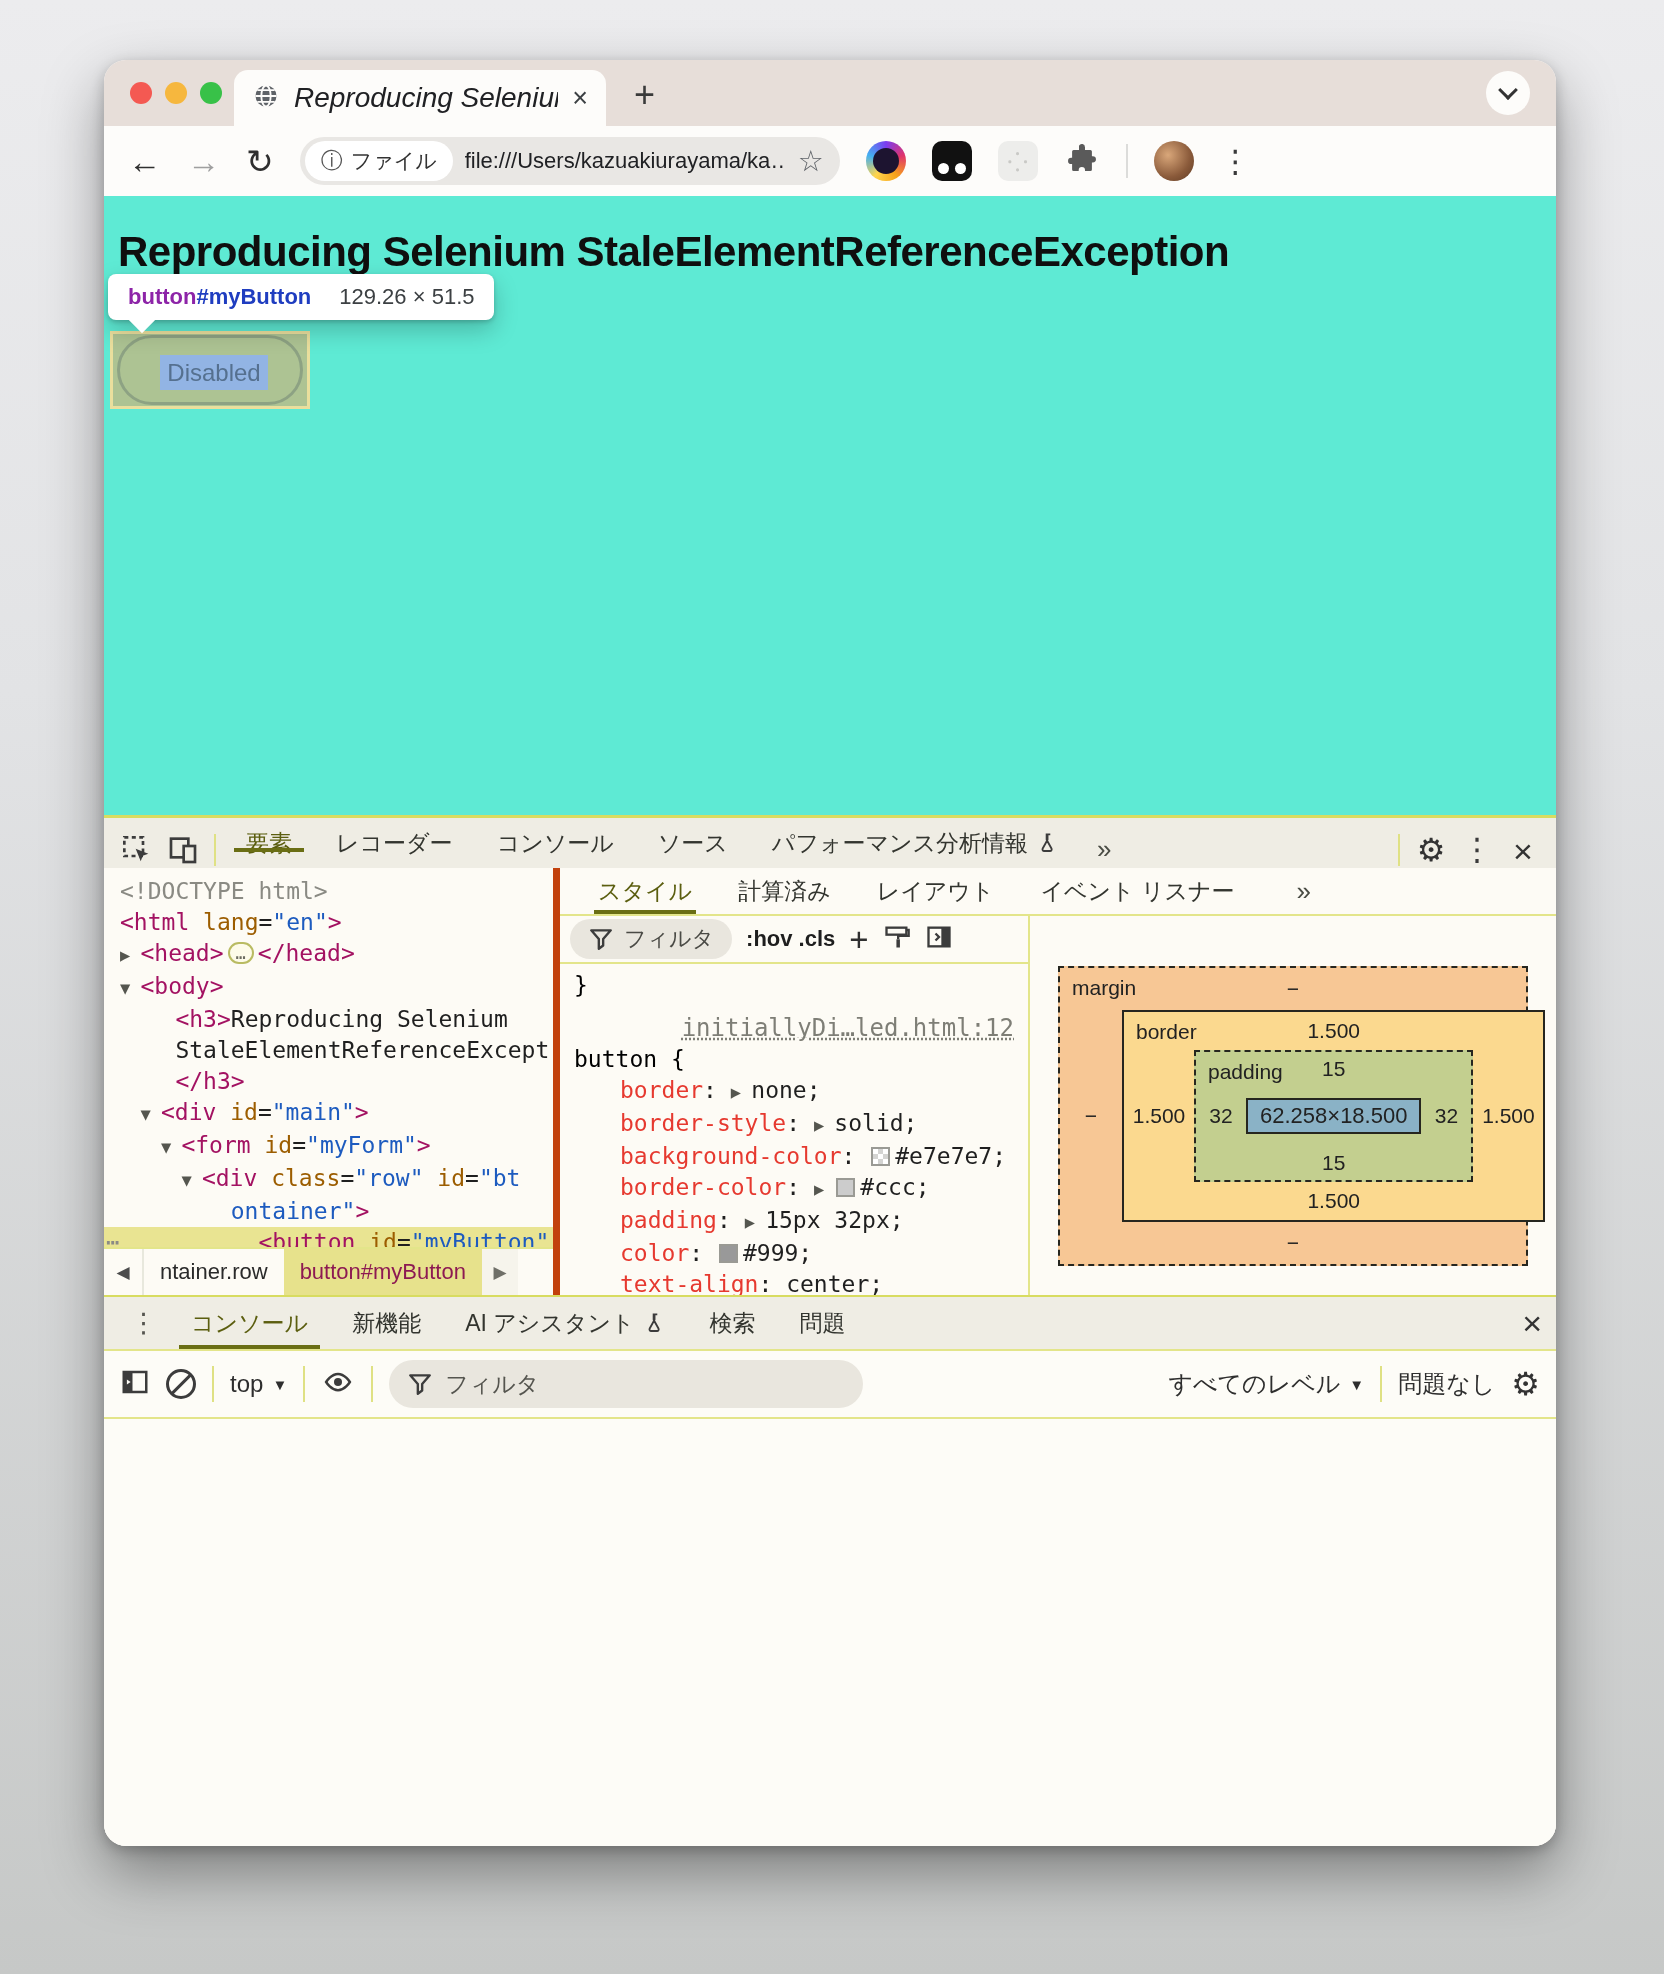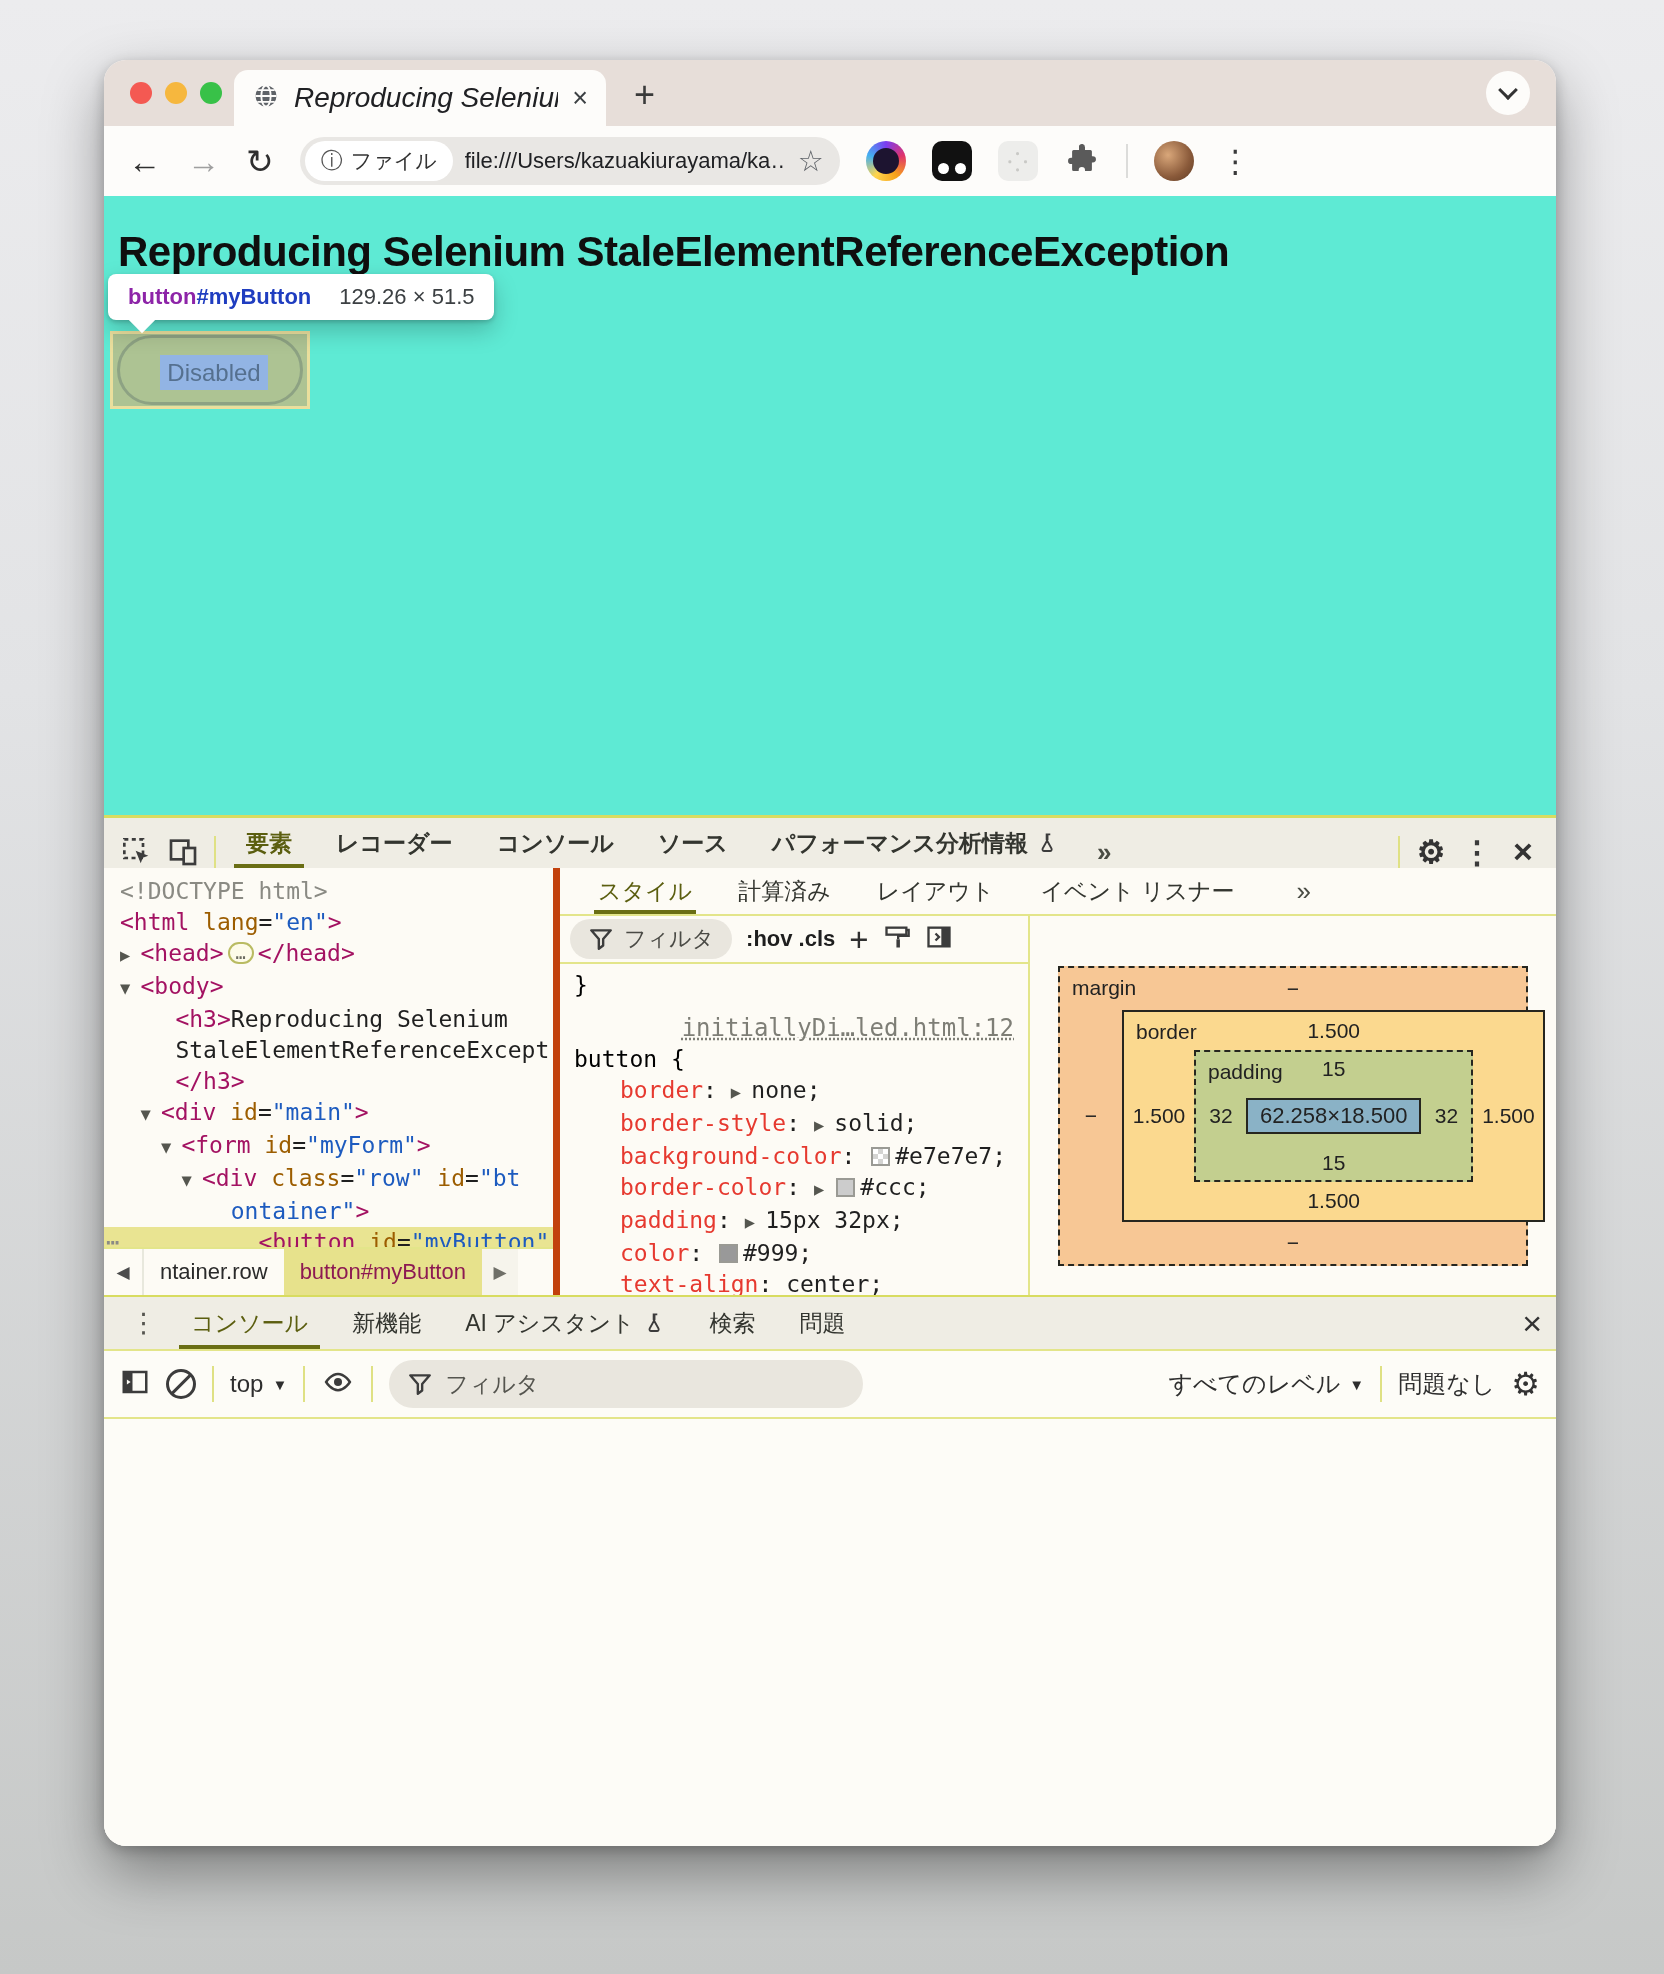--- a/index.html
+++ b/index.html
@@ -64,21 +64,21 @@
   .tt-size{ font-size:22px; color:#3c4043; margin-left:28px; white-space:nowrap; }
   .hl-button{ position:absolute; left:6px; top:135px; width:200px; height:78px; background:#adc393;
     border:3px solid #eadf9d; }
   .hl-pill{ position:absolute; inset:1px 4px; border:3px solid #8da283; border-radius:40px; }
   .hl-content{ position:absolute; left:47px; top:21px; width:108px; height:35px; background:#92b4e4;
     display:flex; align-items:center; justify-content:center; font-size:24px; color:#55708f; }
   .pg-para{ position:absolute; left:14px; top:248px; width:1180px; font-size:31px; line-height:1.5; color:#131313; }
 
   
   .devtools{ flex:1; display:flex; flex-direction:column; border-top:3px solid #d8dc60; background:#fdfbf5; min-height:0; }
-  .dt-tabs{ height:50px; background:#efede4; display:flex; align-items:flex-end; padding:0 10px; flex:none;font-weight:bold; }
+  .dt-tabs{ height:50px; background:#efede4; display:flex; align-items:flex-start; padding:16px 10px; flex:none; }
   .dt-iconbtn{ width:46px; display:flex; justify-content:center; align-items:center; }
   .v-div{ width:2px; height:32px; background:#dfe184; margin:0 8px; flex:none; }
   .dt-tab{ padding:0 22px; height:100%; display:flex; align-items:center; gap:9px; font-size:23px; color:#33352f; position:relative; white-space:nowrap; }
   .dt-tab.sel{ color:#5b5e0f; }
   .dt-tab.sel::after{ content:""; position:absolute; left:10px; right:10px; bottom:0; height:4px; background:#6a6e14; }
   .dt-more{ font-size:26px; color:#4a4c44; padding:0 16px; }
   .gear{ font-size:32px; color:#333; line-height:1; }
   .x-close{ font-size:34px; color:#333; line-height:1; }
   .spacer{ flex:1; }
 

